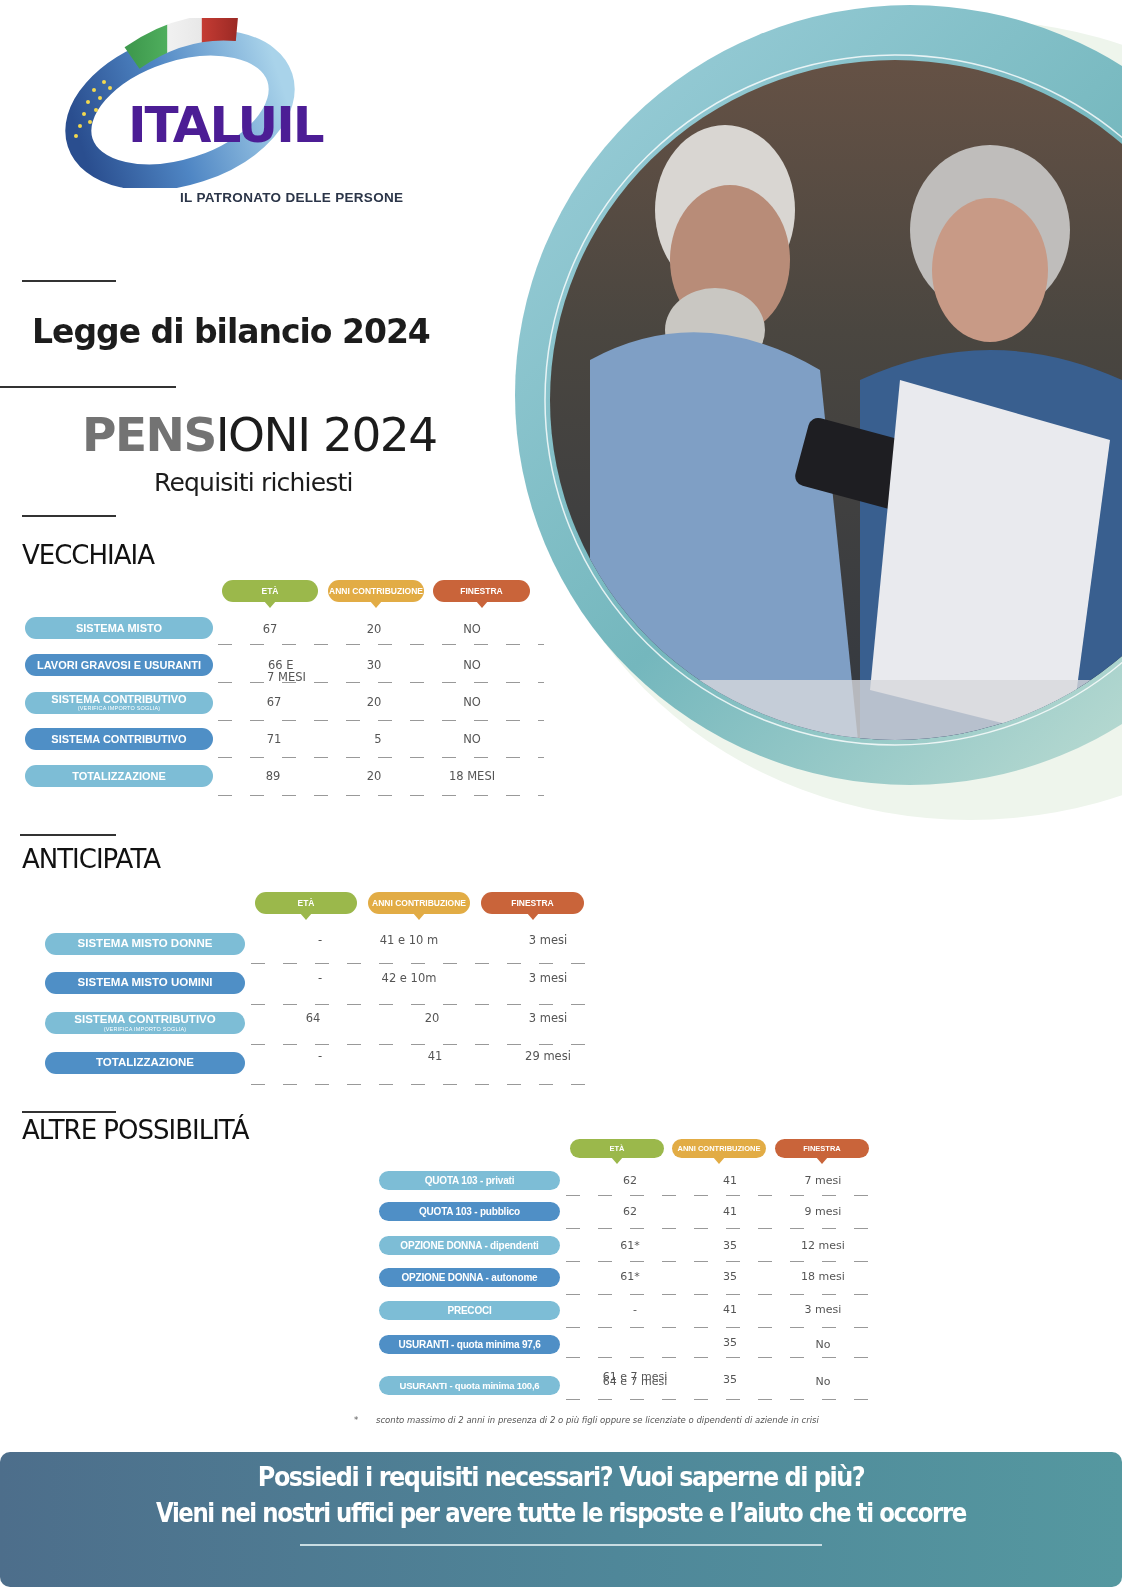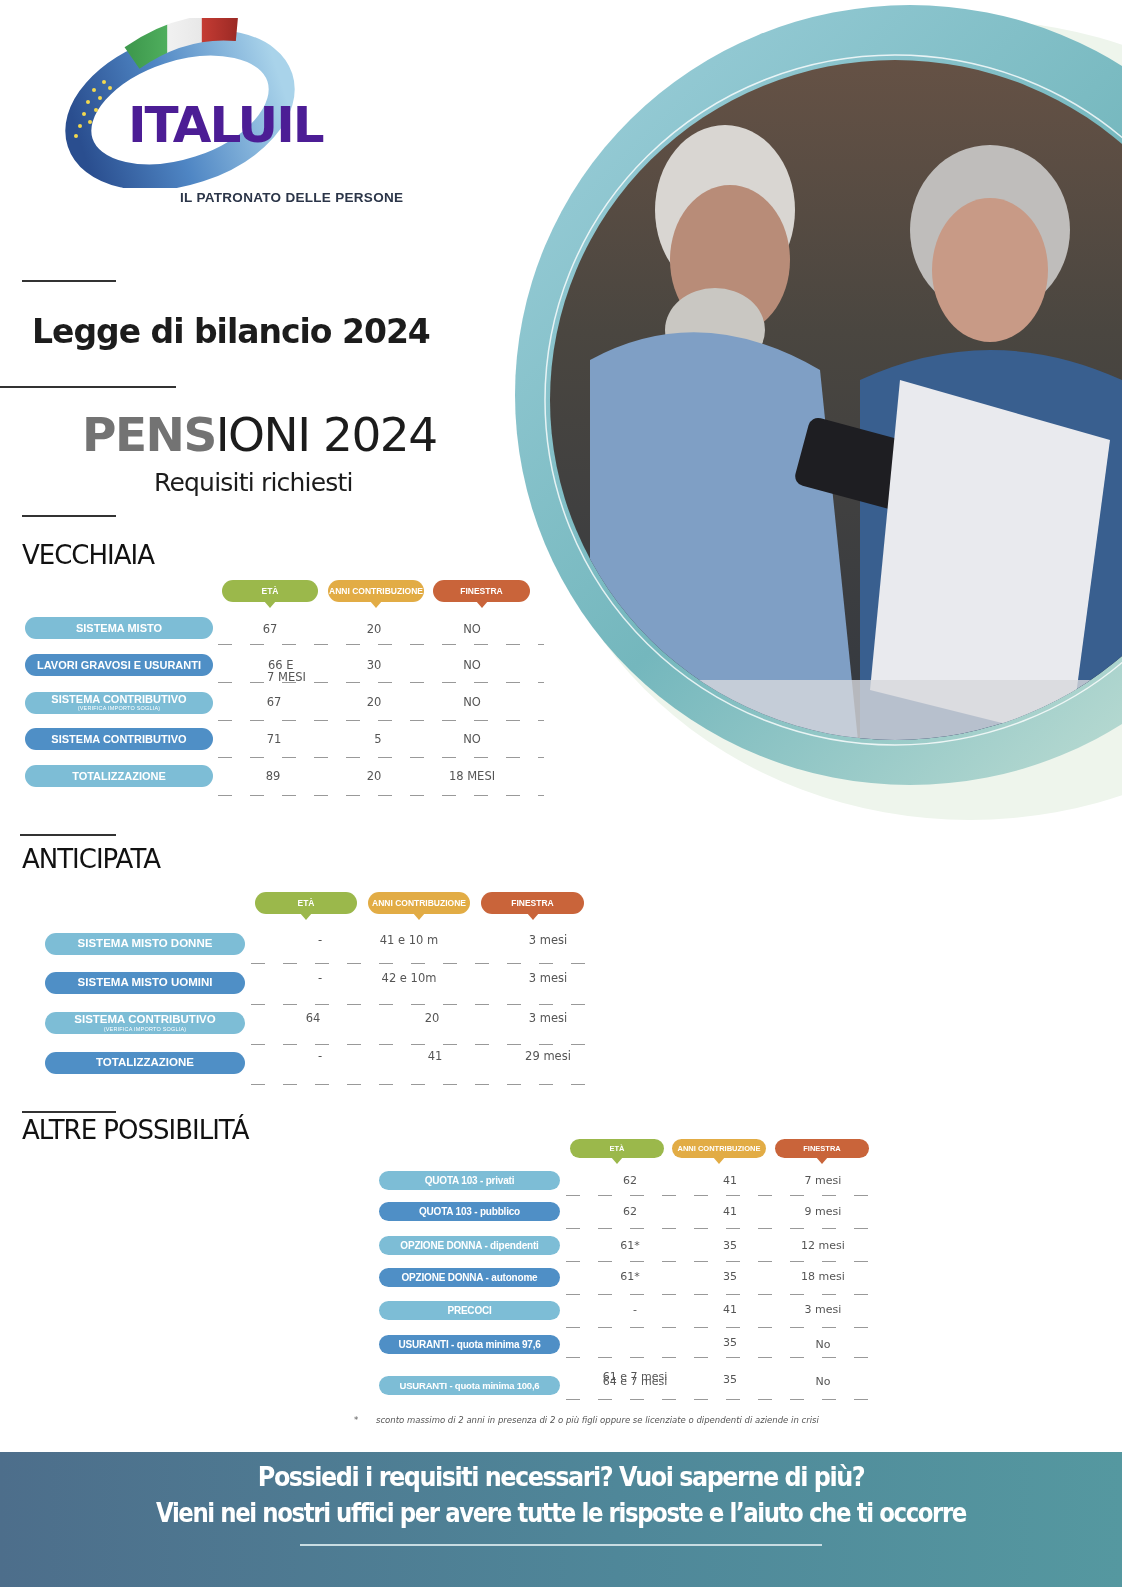--- a/index.html
+++ b/index.html
@@ -51,21 +51,21 @@
   .altre .col-head { height: 19px; font-size: 7.5px; }
   .altre .cell { font-size: 11px; }
 
   .footnote { position: absolute; left: 354px; top: 1415px; width: 570px; font-family: "DejaVu Sans", sans-serif;
     font-style: italic; font-size: 8.5px; color: #555; line-height: 1.2; }
   .footnote .star { position: absolute; left: 0; top: 0; }
   .footnote .txt { display: block; padding-left: 22px; }
 
   
   .footer { position: absolute; left: 0; top: 1452px; width: 1122px; height: 135px;
-    background: linear-gradient(90deg, #4d6e8b 0%, #4f8799 55%, #5598a0 100%); color: #fff; text-align: center; }
+    background: linear-gradient(90deg, #4d6e8b 0%, #4f8799 55%, #5598a0 100%); color: #fff; text-align: center; border-radius: 10px; }
   .footer .l1 { position: absolute; left: 0; right: 0; top: 10px; font-family: "DejaVu Sans", sans-serif; font-weight: bold;
     font-size: 26px; letter-spacing: -1.6px; transform: scaleX(0.92); }
   .footer .l2 { position: absolute; left: 0; right: 0; top: 46px; font-family: "DejaVu Sans", sans-serif; font-weight: bold;
     font-size: 26px; letter-spacing: -1.6px; transform: scaleX(0.88); }
   .footer .sep { position: absolute; left: 300px; width: 522px; top: 92px; height: 1.5px; background: #c9dde3; }
   .footer .url { position: absolute; left: 0; right: 0; top: 98px; font-family: "DejaVu Sans", sans-serif; font-size: 27px;
     letter-spacing: -1.5px; font-weight: normal; }
 </style>
 </head>
 <body>

